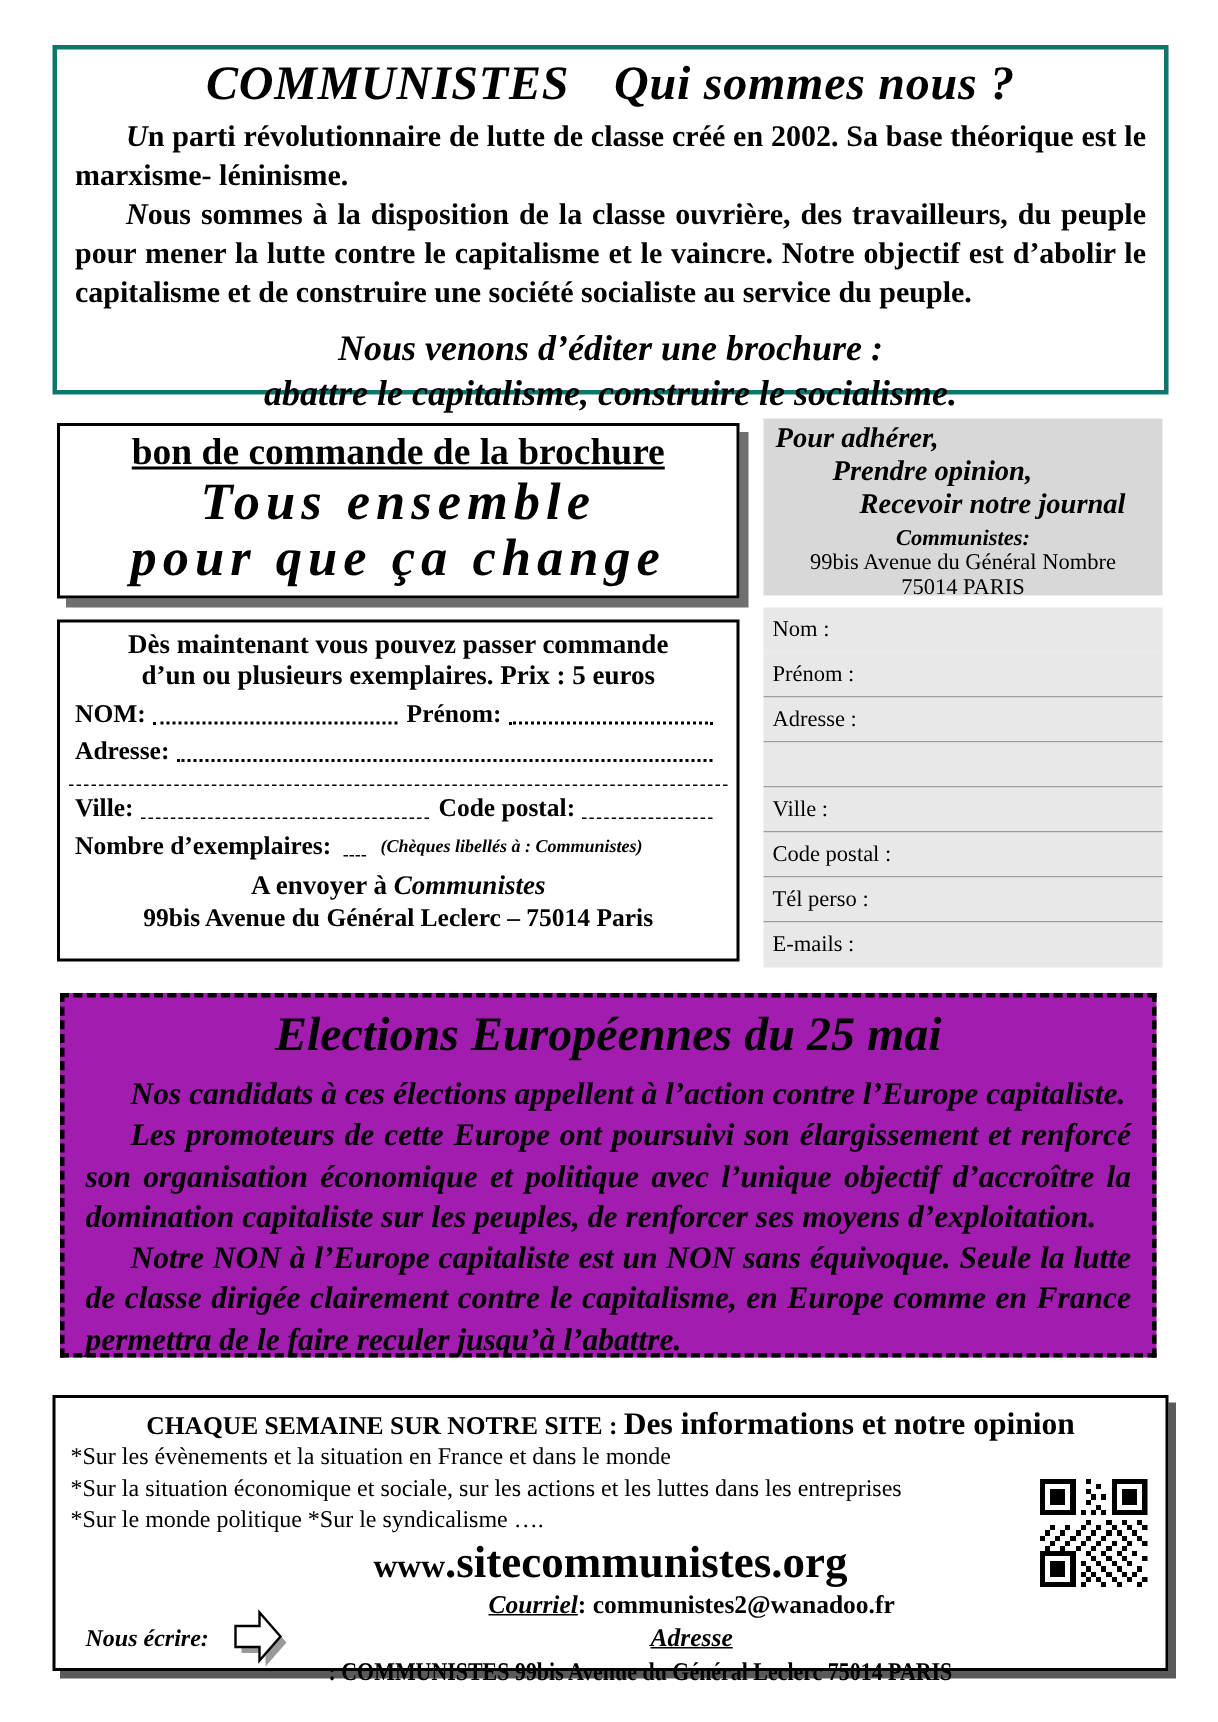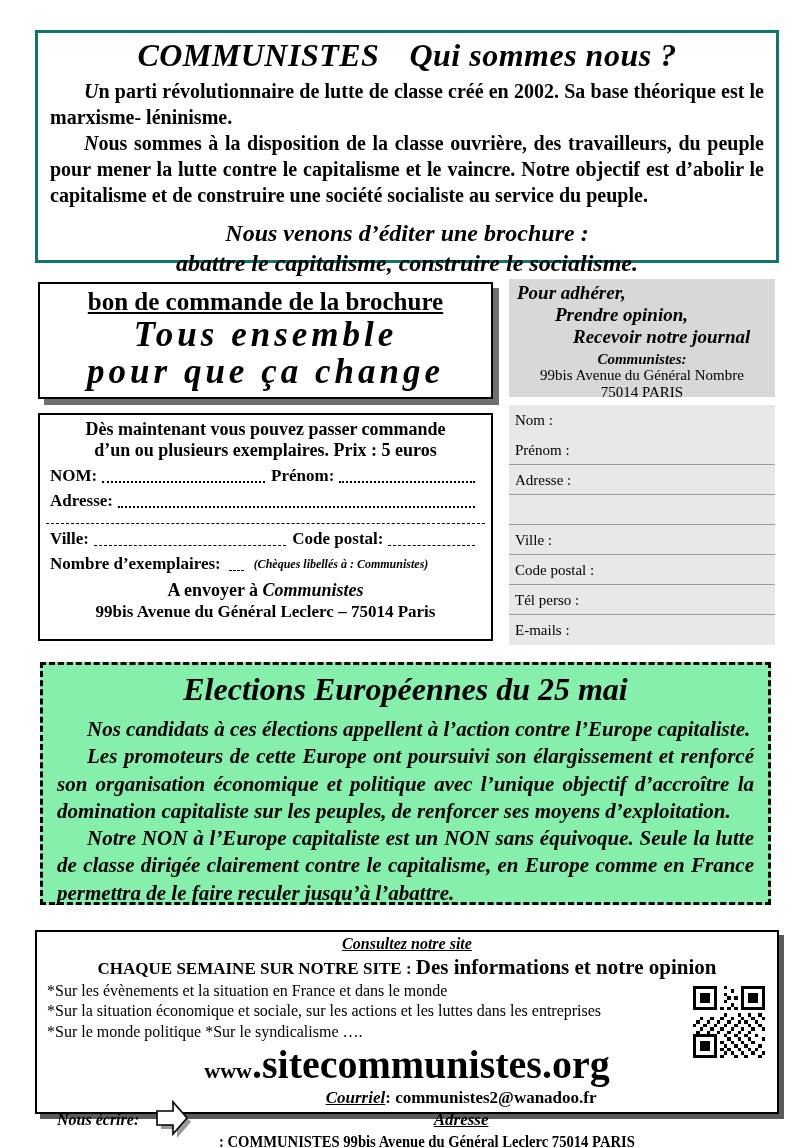--- a/index.html
+++ b/index.html
@@ -55,40 +55,40 @@
 
   
   .contact-form{position:absolute;left:509px;top:405px;width:266px;}
   .contact-row{height:30px;background:#e8e8e8;font-size:15px;box-sizing:border-box;
                padding:7px 0 0 6px;border-bottom:1px solid #9c9c9c;}
   .contact-row:first-child{border-bottom:none;}
   .contact-row:last-child{border-bottom:none;}
 
   
   .elections-box{position:absolute;left:40px;top:662px;width:731px;height:243px;
-                 background:#86efac;border:3px dashed #000;box-sizing:border-box;
+                 background:#a21caf;border:3px dashed #000;box-sizing:border-box;
                  padding:2px 14px 0 14px;}
   .elections-title{text-align:center;font-size:32px;font-weight:bold;font-style:italic;
                    margin:4px 0 8px 0;}
   .elections-para{font-size:21px;font-weight:bold;font-style:italic;text-align:justify;
                   line-height:1.3;margin:0;text-indent:30px;}
 
   
   .site-box{position:absolute;left:35px;top:930px;width:744px;height:184px;
             border:2px solid #000;box-sizing:border-box;background:#fff;
             box-shadow:5px 5px 0 #5a5a5a;padding:3px 10px 0 10px;}
   .consult{text-align:center;font-size:16px;font-weight:bold;font-style:italic;
            text-decoration:underline;line-height:1.15;}
   .site-headline{text-align:center;font-weight:bold;line-height:1.2;margin-top:2px;}
   .site-headline .caps{font-size:17px;}
   .site-headline .rest{font-size:21px;}
   .bullet{font-size:16px;line-height:1.3;}
   .website{text-align:center;line-height:1.0;margin-top:2px;font-weight:bold;}
   .website .www{font-size:22px;}
-  .website .domain{font-size:40px;}
+  .website .domain{font-size:30px;}
   .site-footer{display:flex;margin-top:2px;}
   .write-cell{display:flex;align-items:center;padding-left:10px;}
   .write-label{font-size:16px;font-weight:bold;font-style:italic;white-space:nowrap;}
   .arrow-wrap{margin-left:14px;}
   .footer-lines{flex:1;text-align:center;line-height:1.3;padding-right:40px;}
   .f-label{font-size:17px;font-weight:bold;font-style:italic;text-decoration:underline;}
   .f-value{font-size:17px;font-weight:bold;}
   .f-value.narrow{display:inline-block;transform:scaleX(.86);transform-origin:left center;white-space:nowrap;}
   .qr{position:absolute;top:54px;right:12px;width:72px;height:72px;}
 </style>
@@ -167,21 +167,20 @@
   </section>
 
   <section class="elections-box">
     <h2 class="elections-title">Elections Européennes du 25 mai</h2>
     <p class="elections-para">Nos candidats à ces élections appellent à l’action contre l’Europe capitaliste.</p>
     <p class="elections-para">Les promoteurs de cette Europe ont poursuivi son élargissement et renforcé son organisation économique et politique avec l’unique objectif d’accroître la domination capitaliste sur les peuples, de renforcer ses moyens d’exploitation.</p>
     <p class="elections-para">Notre NON à l’Europe capitaliste est un NON sans équivoque. Seule la lutte de classe dirigée clairement contre le capitalisme, en Europe comme en France permettra de le faire reculer jusqu’à l’abattre.</p>
   </section>
 
   <section class="site-box">
-    <div class="consult">Consultez notre site</div>
     <div class="site-headline"><span class="caps">CHAQUE SEMAINE SUR NOTRE SITE : </span><span class="rest">Des informations et notre opinion</span></div>
     <div class="bullet">*Sur les évènements et la situation en France et dans le monde</div>
     <div class="bullet">*Sur la situation économique et sociale, sur les actions et les luttes dans les entreprises</div>
     <div class="bullet">*Sur le monde politique   *Sur le syndicalisme  ….</div>
 
     <svg class="qr" viewBox="0 0 21 21" shape-rendering="crispEdges" xmlns="http://www.w3.org/2000/svg">
       <rect x="0" y="0" width="21" height="21" fill="#fff"></rect>
       <path fill="#000" d="M0 0h7v7h-7zM1 1v5h5v-5zM2 2h3v3h-3z
         M14 0h7v7h-7zM15 1v5h5v-5zM16 2h3v3h-3z
         M0 14h7v7h-7zM1 15v5h5v-5zM2 16h3v3h-3z

